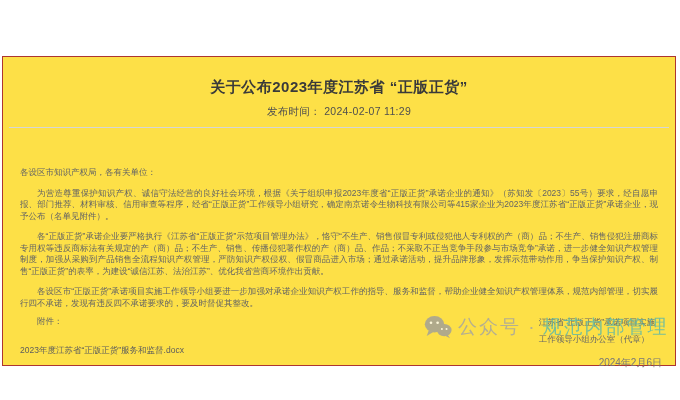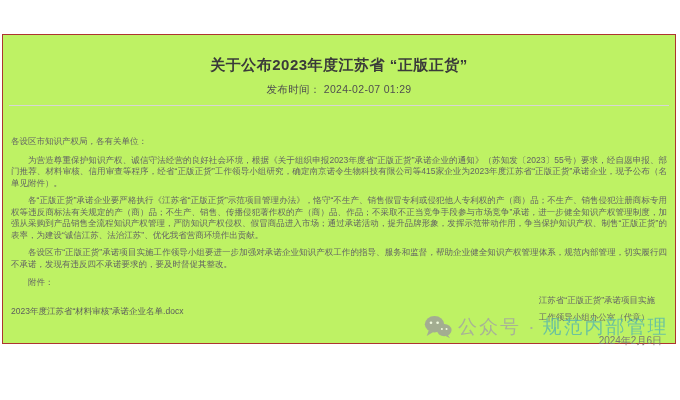--- a/index.html
+++ b/index.html
@@ -2,41 +2,41 @@
 <html><head>
 <meta charset="utf-8">
 <style>
   html,body{margin:0;padding:0;}
   body{
     width:680px;height:400px;position:relative;overflow:hidden;
     background:#ffffff;
     font-family:"Liberation Sans","DejaVu Sans",sans-serif;
   }
   .doc-frame{
-    position:absolute;left:2px;top:34px;width:672px;height:308px;
-    border:1.5px solid #ad3531;background:#bef264;
+    position:absolute;left:2px;top:56px;width:672px;height:308px;
+    border:1.5px solid #ad3531;background:#fde047;
   }
   .doc-title{
     margin-top:15px;text-align:center;
     font-size:15px;font-weight:600;color:#3a3a3a;
     line-height:29px;letter-spacing:.5px;
   }
   .pub-time{
     margin-top:4px;text-align:center;
     font-size:10.5px;color:#4f4f4f;letter-spacing:.3px;
   }
   .divider{
     margin:8px 6px 0 6px;height:0;border-top:1px solid #d6d6d6;
   }
   .content{
     position:absolute;left:8px;right:8px;top:101px;
     font-size:8.5px;color:#646464;line-height:11.5px;
     text-align:justify;
   }
-  .content p{margin:0;}
+  .content p{margin:9px;}
   .salutation{margin-bottom:7px !important;}
   .para{text-indent:2em;margin-bottom:6px !important;}
   .attach-label{text-indent:2em;margin-top:7px !important;}
   .attach-file{margin-top:17px !important;color:#5d5d5d;cursor:pointer;}
   .signature{
     position:absolute;right:20px;top:257px;
     font-size:8.5px;color:#666;line-height:17px;text-align:left;
   }
   .doc-date{
     position:absolute;right:13px;top:299px;
@@ -54,31 +54,31 @@
 </style>
 </head>
 <body>
 
 <div class="doc-frame">
 
   <div class="doc-title">
     <div>关于公布2023年度江苏省 “正版正货”</div>
   </div>
 
-  <div class="pub-time"><span>发布时间：</span>&nbsp;<span>2024-02-07 01:29</span></div>
+  <div class="pub-time"><span>发布时间：</span>&nbsp;<span>2024-02-07 11:29</span></div>
 
   <div class="divider"></div>
 
   <div class="content">
     <p class="salutation">各设区市知识产权局，各有关单位：</p>
     <p class="para">为营造尊重保护知识产权、诚信守法经营的良好社会环境，根据《关于组织申报2023年度省“正版正货”承诺企业的通知》（苏知发〔2023〕55号）要求，经自愿申报、部门推荐、材料审核、信用审查等程序，经省“正版正货”工作领导小组研究，确定南京诺令生物科技有限公司等415家企业为2023年度江苏省“正版正货”承诺企业，现予公布（名单见附件）。</p>
     <p class="para">各“正版正货”承诺企业要严格执行《江苏省“正版正货”示范项目管理办法》，恪守“不生产、销售假冒专利或侵犯他人专利权的产（商）品；不生产、销售侵犯注册商标专用权等违反商标法有关规定的产（商）品；不生产、销售、传播侵犯著作权的产（商）品、作品；不采取不正当竞争手段参与市场竞争”承诺，进一步健全知识产权管理制度，加强从采购到产品销售全流程知识产权管理，严防知识产权侵权、假冒商品进入市场；通过承诺活动，提升品牌形象，发挥示范带动作用，争当保护知识产权、制售“正版正货”的表率，为建设“诚信江苏、法治江苏”、优化我省营商环境作出贡献。</p>
     <p class="para">各设区市“正版正货”承诺项目实施工作领导小组要进一步加强对承诺企业知识产权工作的指导、服务和监督，帮助企业健全知识产权管理体系，规范内部管理，切实履行四不承诺，发现有违反四不承诺要求的，要及时督促其整改。</p>
     <p class="attach-label">附件：</p>
-    <p class="attach-file">2023年度江苏省“材料审核”承诺企业名单.docx</p>
+    <p class="attach-file">2023年度江苏省“正版正货”服务和监督.docx</p>
   </div>
 
   <div class="signature">
     <div>江苏省“正版正货”承诺项目实施</div>
     <div>工作领导小组办公室（代章）</div>
   </div>
 
   <div class="doc-date">2024年2月6日</div>
 
 </div>

